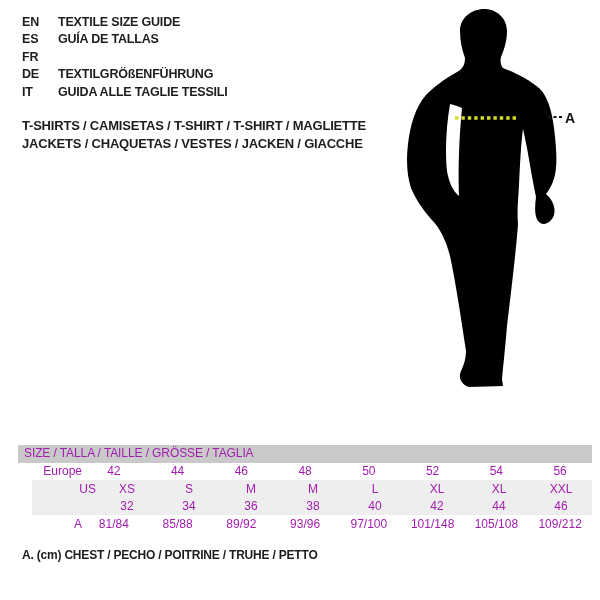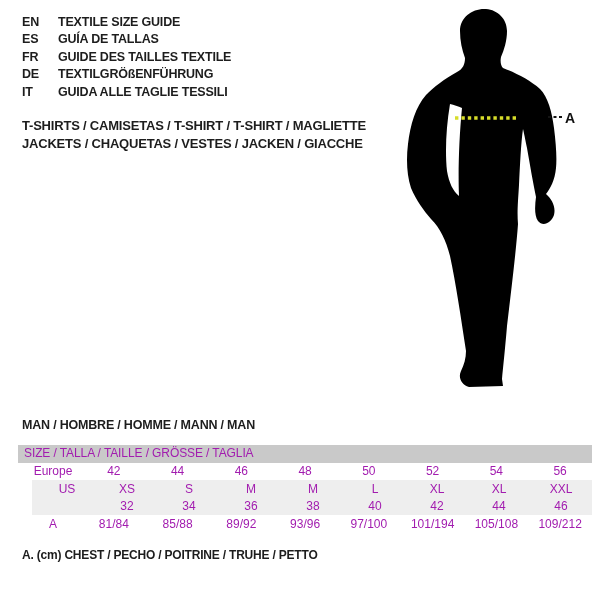--- a/index.html
+++ b/index.html
@@ -23,21 +23,21 @@
   .figure-svg text{font-family:"Liberation Sans",sans-serif;font-weight:bold;font-size:14px;fill:#111;}
 
   
   .section-title{left:22px;top:418px;font-weight:bold;font-size:12.5px;letter-spacing:-0.2px;white-space:nowrap;}
 
   
   .size-table{left:18px;top:445px;width:574px;font-size:12px;color:#a21caf;}
   .thead{height:17.5px;line-height:17.5px;padding-left:6px;background:var(--header-bg,#c9c9c9);letter-spacing:-0.1px;}
   .trow{display:grid;grid-template-columns:64px repeat(8,1fr);height:17.5px;align-items:center;}
   .trow.stripe{background:var(--stripe-bg,#eeeeee);margin-left:14px;}
-  .tlabel{padding-left:6px;text-align:center;}
+  .tlabel{padding-left:6px;text-align:right;}
   .tcell{text-align:center;}
 
   
   .footnote{left:22px;top:548px;font-weight:bold;font-size:12px;letter-spacing:-0.2px;white-space:nowrap;}
 </style>
 </head>
 <body>
 
 <div id="canvas">
 
@@ -45,21 +45,20 @@
     <div class="lang-row">
       <span class="lang-code">EN</span>
       <span class="lang-label">TEXTILE SIZE GUIDE</span>
     </div>
     <div class="lang-row">
       <span class="lang-code">ES</span>
       <span class="lang-label">GUÍA DE TALLAS</span>
     </div>
     <div class="lang-row">
       <span class="lang-code">FR</span>
-      <span class="lang-label">GUIDE DES TAILLES TEXTILE</span>
     </div>
     <div class="lang-row">
       <span class="lang-code">DE</span>
       <span class="lang-label">TEXTILGRÖßENFÜHRUNG</span>
     </div>
     <div class="lang-row">
       <span class="lang-code">IT</span>
       <span class="lang-label">GUIDA ALLE TAGLIE TESSILI</span>
     </div>
   </div>
@@ -105,21 +104,20 @@
              C 446,128 445,152 447,171
              C 449,183 453,191 459,196
              C 458,172 459,138 462,108
              C 458,106 454,105 450,104
              Z" fill="#000000"></path>
     <line x1="455" y1="118" x2="517" y2="118" stroke-width="3.5" stroke-dasharray="3.4,3" stroke="#d7dd2a"></line>
     <line x1="548" y1="117" x2="562" y2="117" stroke-width="2" stroke-dasharray="3,2.5" stroke="#141414"></line>
     <text x="565" y="123">A</text>
   </svg>
 
-  <div class="abs section-title">MAN / HOMBRE / HOMME / MANN / MAN</div>
 
   <div class="abs size-table">
     <div class="thead">SIZE / TALLA / TAILLE / GRÖSSE / TAGLIA</div>
 
     <div class="trow">
       <div class="tlabel">Europe</div>
       <div class="tcell">42</div>
       <div class="tcell">44</div>
       <div class="tcell">46</div>
       <div class="tcell">48</div>
@@ -153,21 +151,21 @@
       <div class="tcell">46</div>
     </div>
 
     <div class="trow">
       <div class="tlabel">A</div>
       <div class="tcell">81/84</div>
       <div class="tcell">85/88</div>
       <div class="tcell">89/92</div>
       <div class="tcell">93/96</div>
       <div class="tcell">97/100</div>
-      <div class="tcell">101/194</div>
+      <div class="tcell">101/148</div>
       <div class="tcell">105/108</div>
       <div class="tcell">109/212</div>
     </div>
   </div>
 
   <div class="abs footnote">A. (cm) CHEST / PECHO / POITRINE / TRUHE / PETTO</div>
 
 </div>
 
 </body></html>

